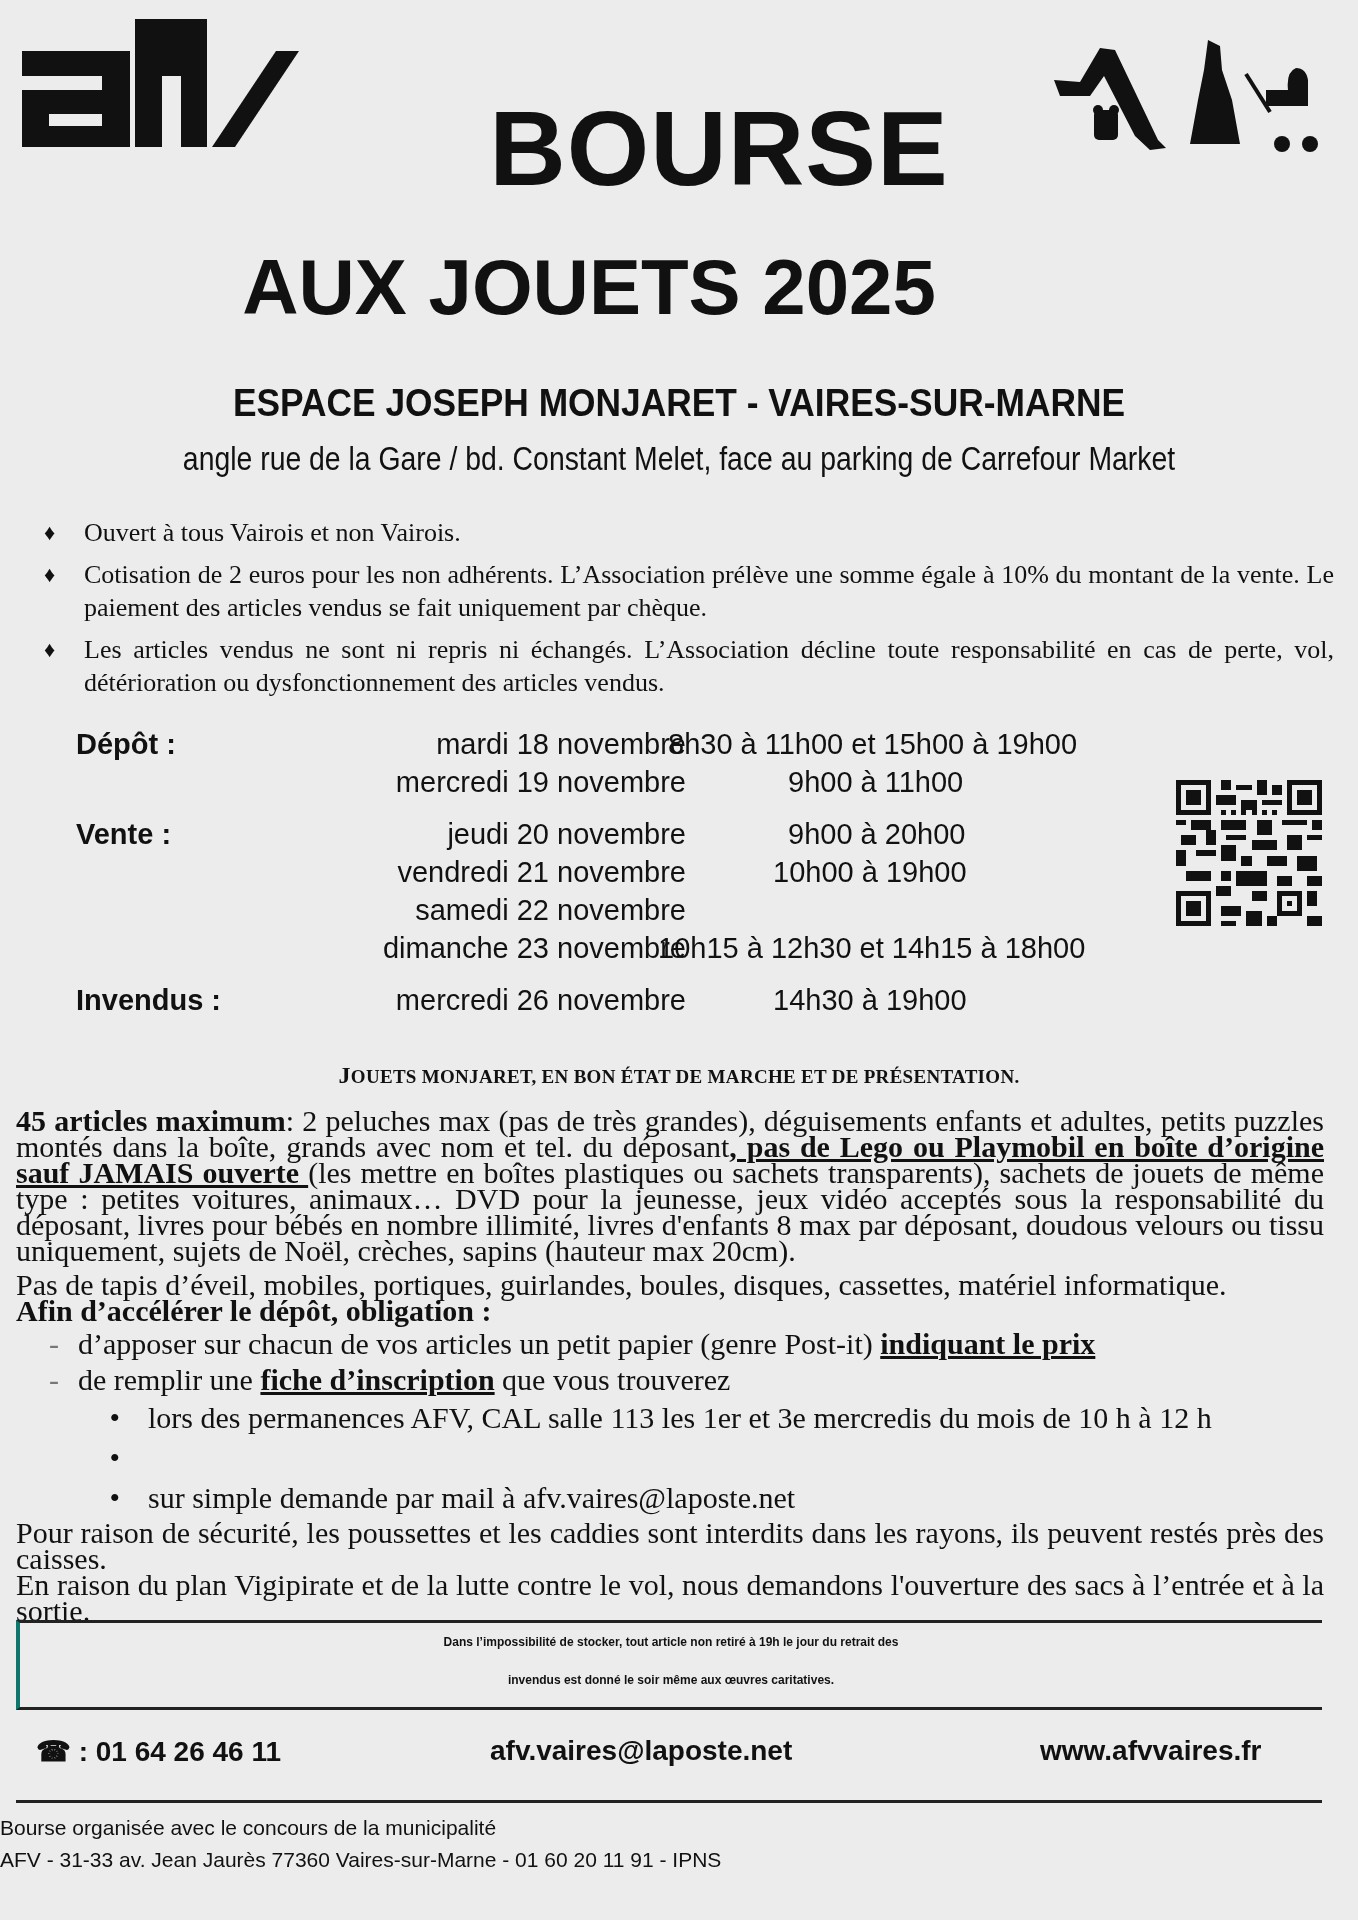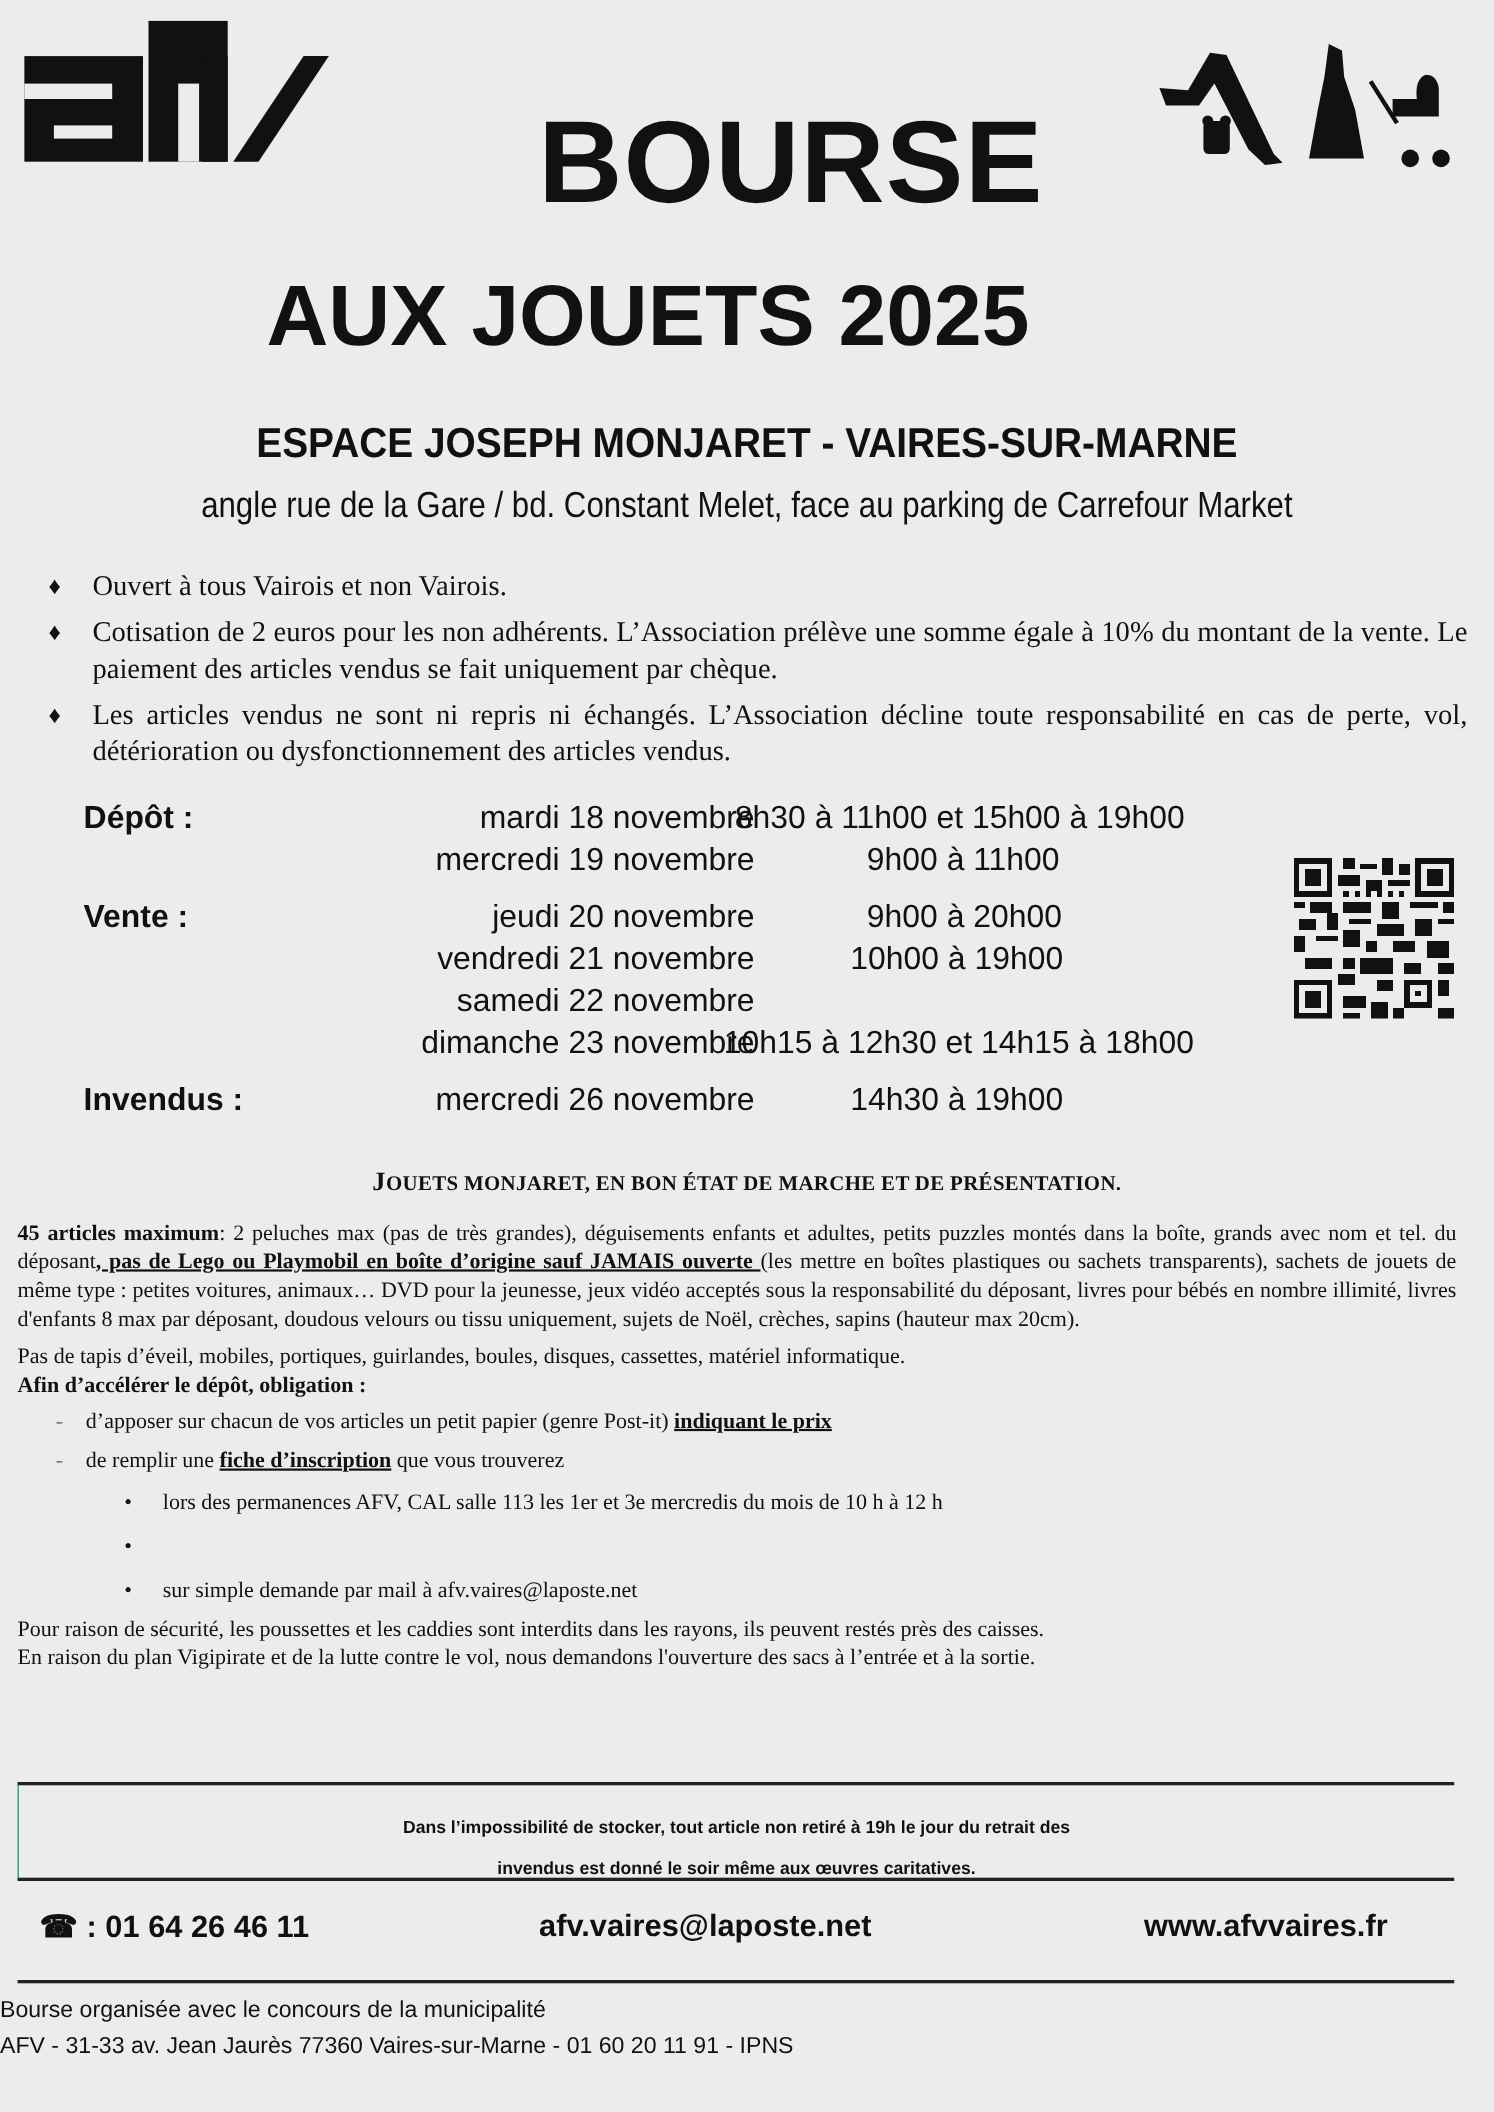--- a/index.html
+++ b/index.html
@@ -48,35 +48,35 @@
   .srow .day { position: absolute; right: 450px; text-align: right; }
   .srow .hours { position: absolute; left: 580px; width: 470px; }
   .qr { left: 1176px; top: 780px; width: 146px; height: 146px; }
 
   .jouets {
     left: 0; width: 1358px; top: 1062px; text-align: center;
     font-size: 19px; font-weight: bold; letter-spacing: 0.3px;
   }
   .jouets .big { font-size: 24px; }
 
-  .main { left: 16px; top: 1108px; width: 1308px; font-size: 20px; line-height: 26px; text-align: justify; }
+  .main { left: 16px; top: 1108px; width: 1308px; font-size: 30px; line-height: 26px; text-align: justify; }
   .main p { margin: 0 0 8px 0; }
   .main .u { text-decoration: underline; font-weight: bold; }
   .main b { font-weight: bold; }
   .list1 { margin: 0; padding: 0; list-style: none; }
   .list1 li { display: flex; margin: 4px 0 4px 0; line-height: 32px; }
   .list1 .dash { width: 62px; text-align: center; flex: none; color: #777; padding-left: 14px; box-sizing: border-box; }
   .list2 li { display: flex; line-height: 36px; }
   .list2 .dot { width: 132px; text-align: right; padding-right: 28px; box-sizing: border-box; flex: none; }
 
   .notice-box {
     left: 16px; top: 1620px; width: 1306px; height: 90px;
-    border-top: 3px solid #222; border-bottom: 3px solid #222; border-left: 1px solid #0f766e;
+    border-top: 3px solid #222; border-bottom: 3px solid #222; border-left: 4px solid #0f766e;
     text-align: center; font-family: "Liberation Sans", sans-serif; font-weight: bold;
-    font-size: 16px; line-height: 38px; padding-top: 20px; box-sizing: border-box;
+    font-size: 12px; line-height: 38px; padding-top: 0; box-sizing: border-box;
   }
   .contact { top: 1735px; height: 44px; font-family: "Liberation Sans", sans-serif; font-weight: bold; font-size: 28px; }
   .phone { left: 36px; }
   .email { left: 490px; }
   .web { left: 1040px; }
   .rule2 { left: 16px; top: 1800px; width: 1306px; border-top: 3px solid #222; }
   .footer { left: 0; width: 1358px; top: 1812px; text-align: left; font-family: "Liberation Sans", sans-serif; font-size: 21px; line-height: 32px; }
 </style>
 </head>
 <body>

